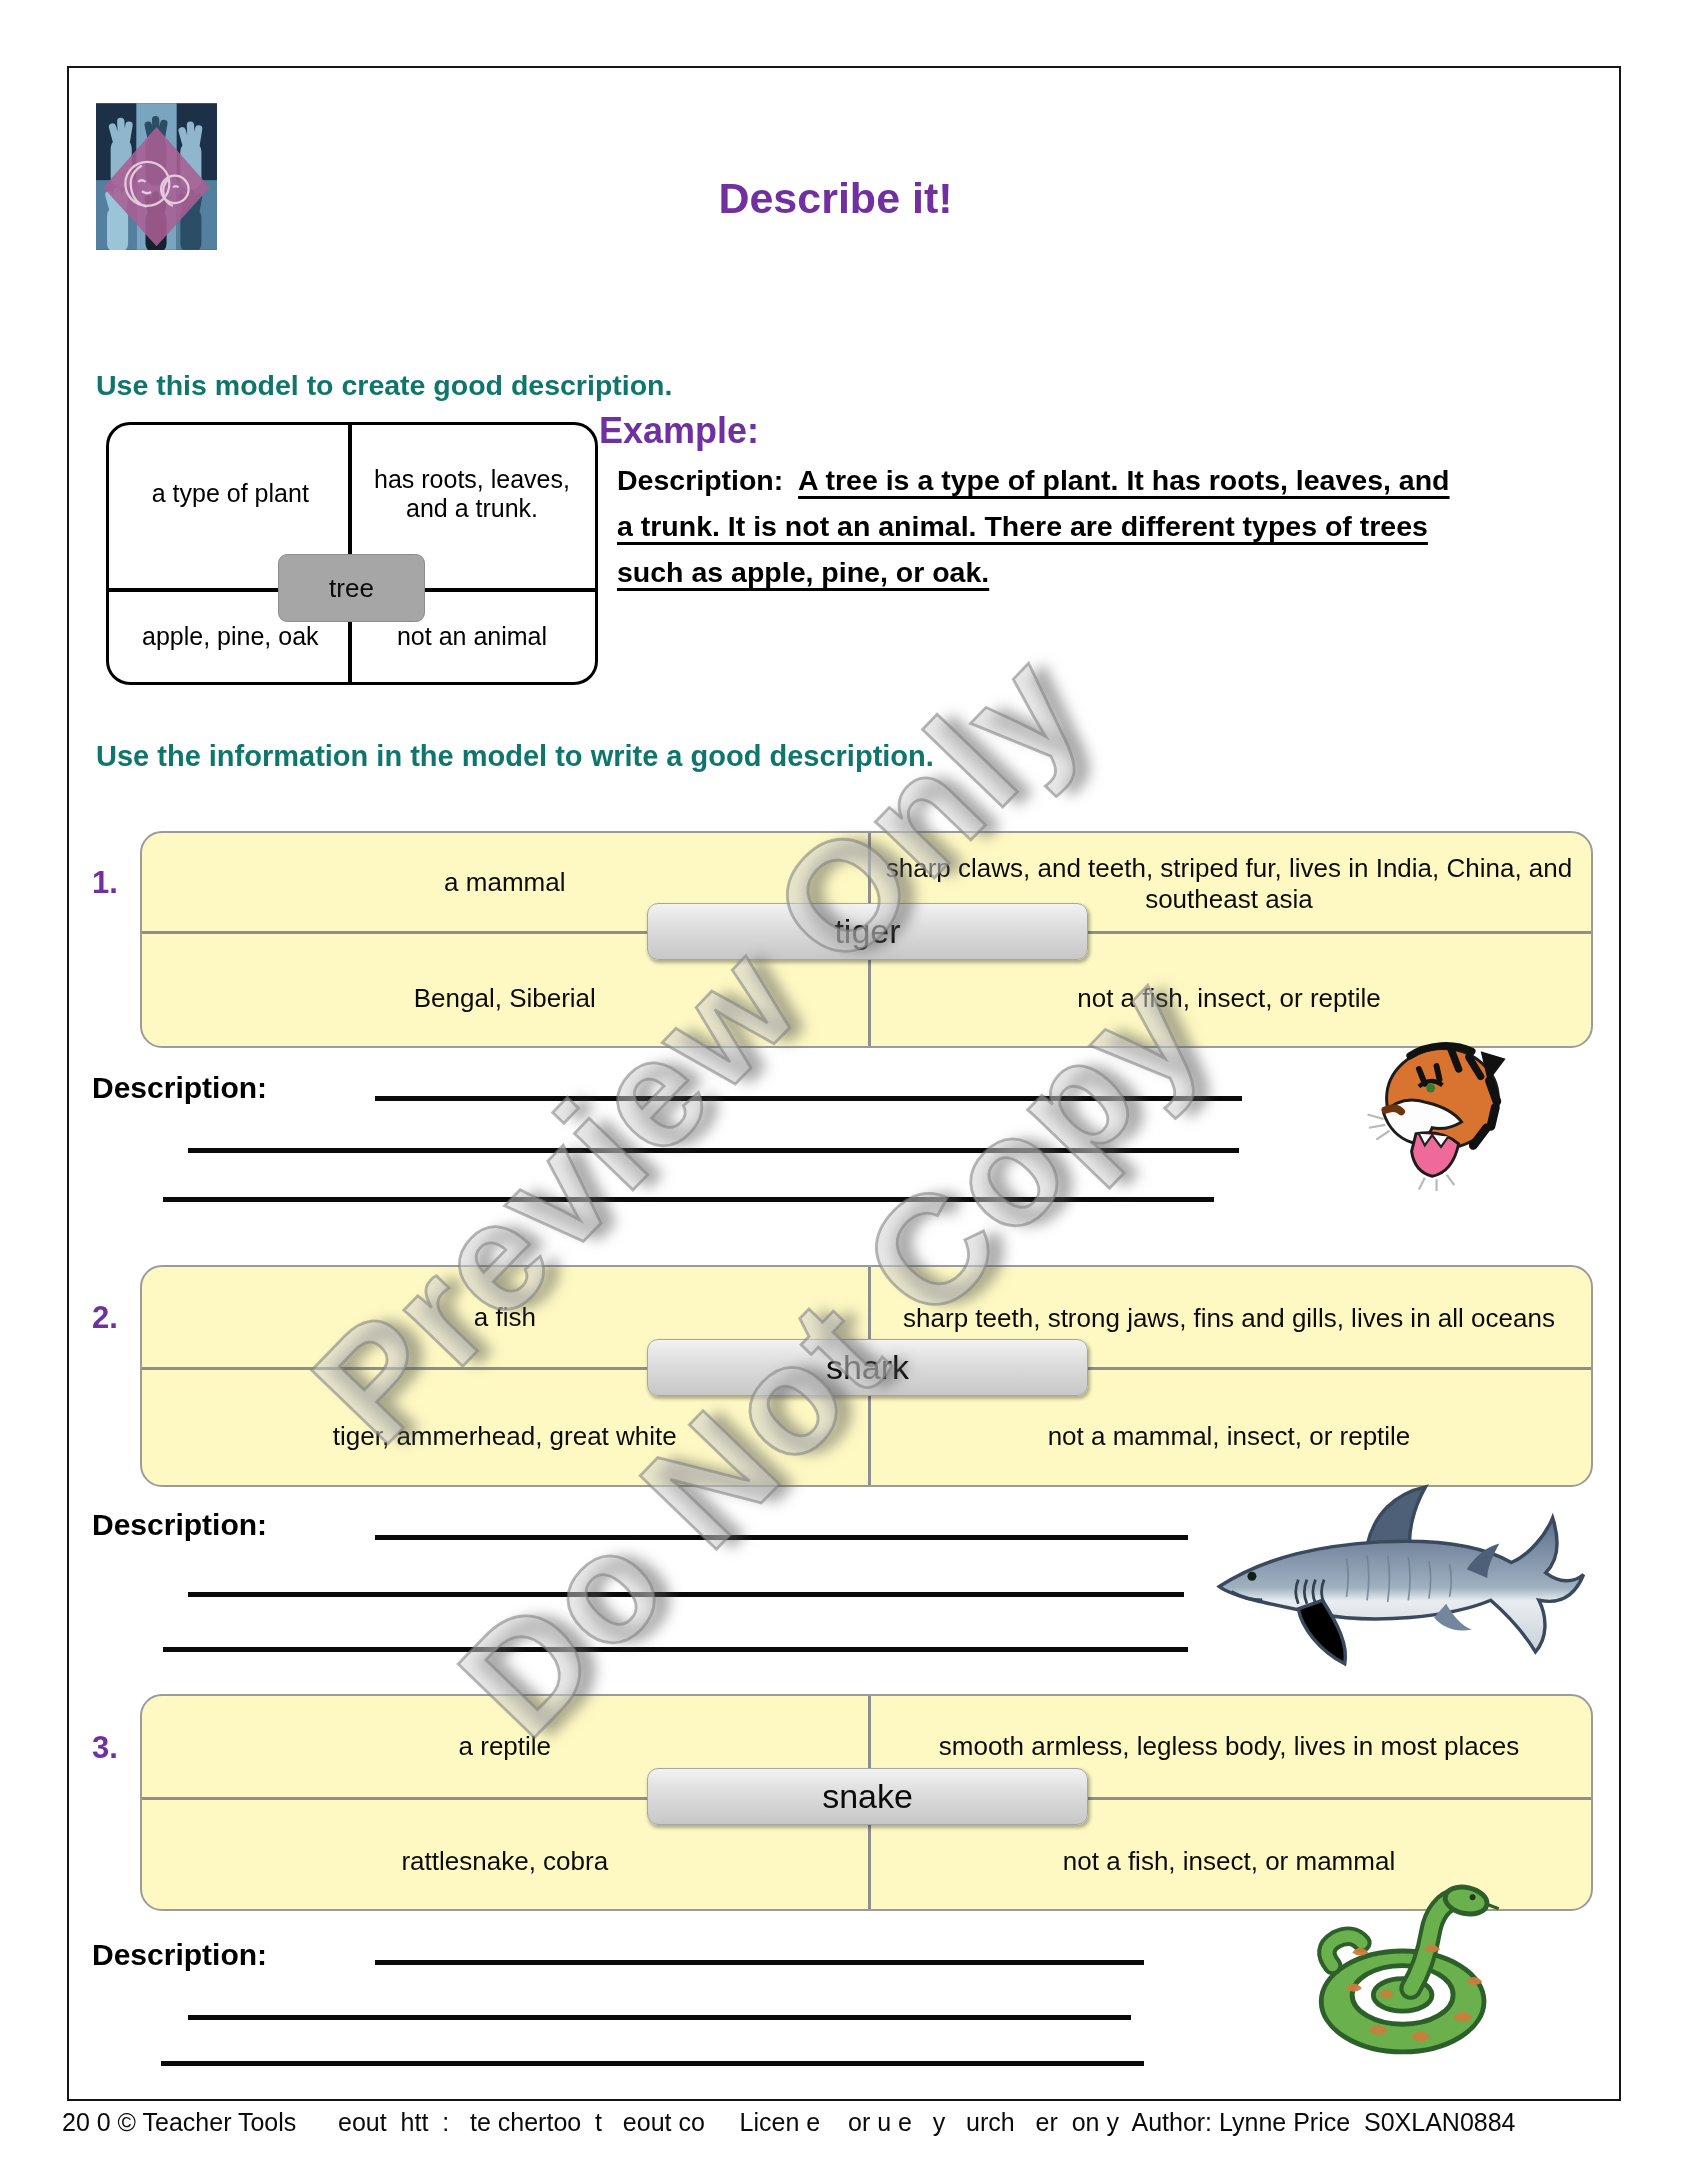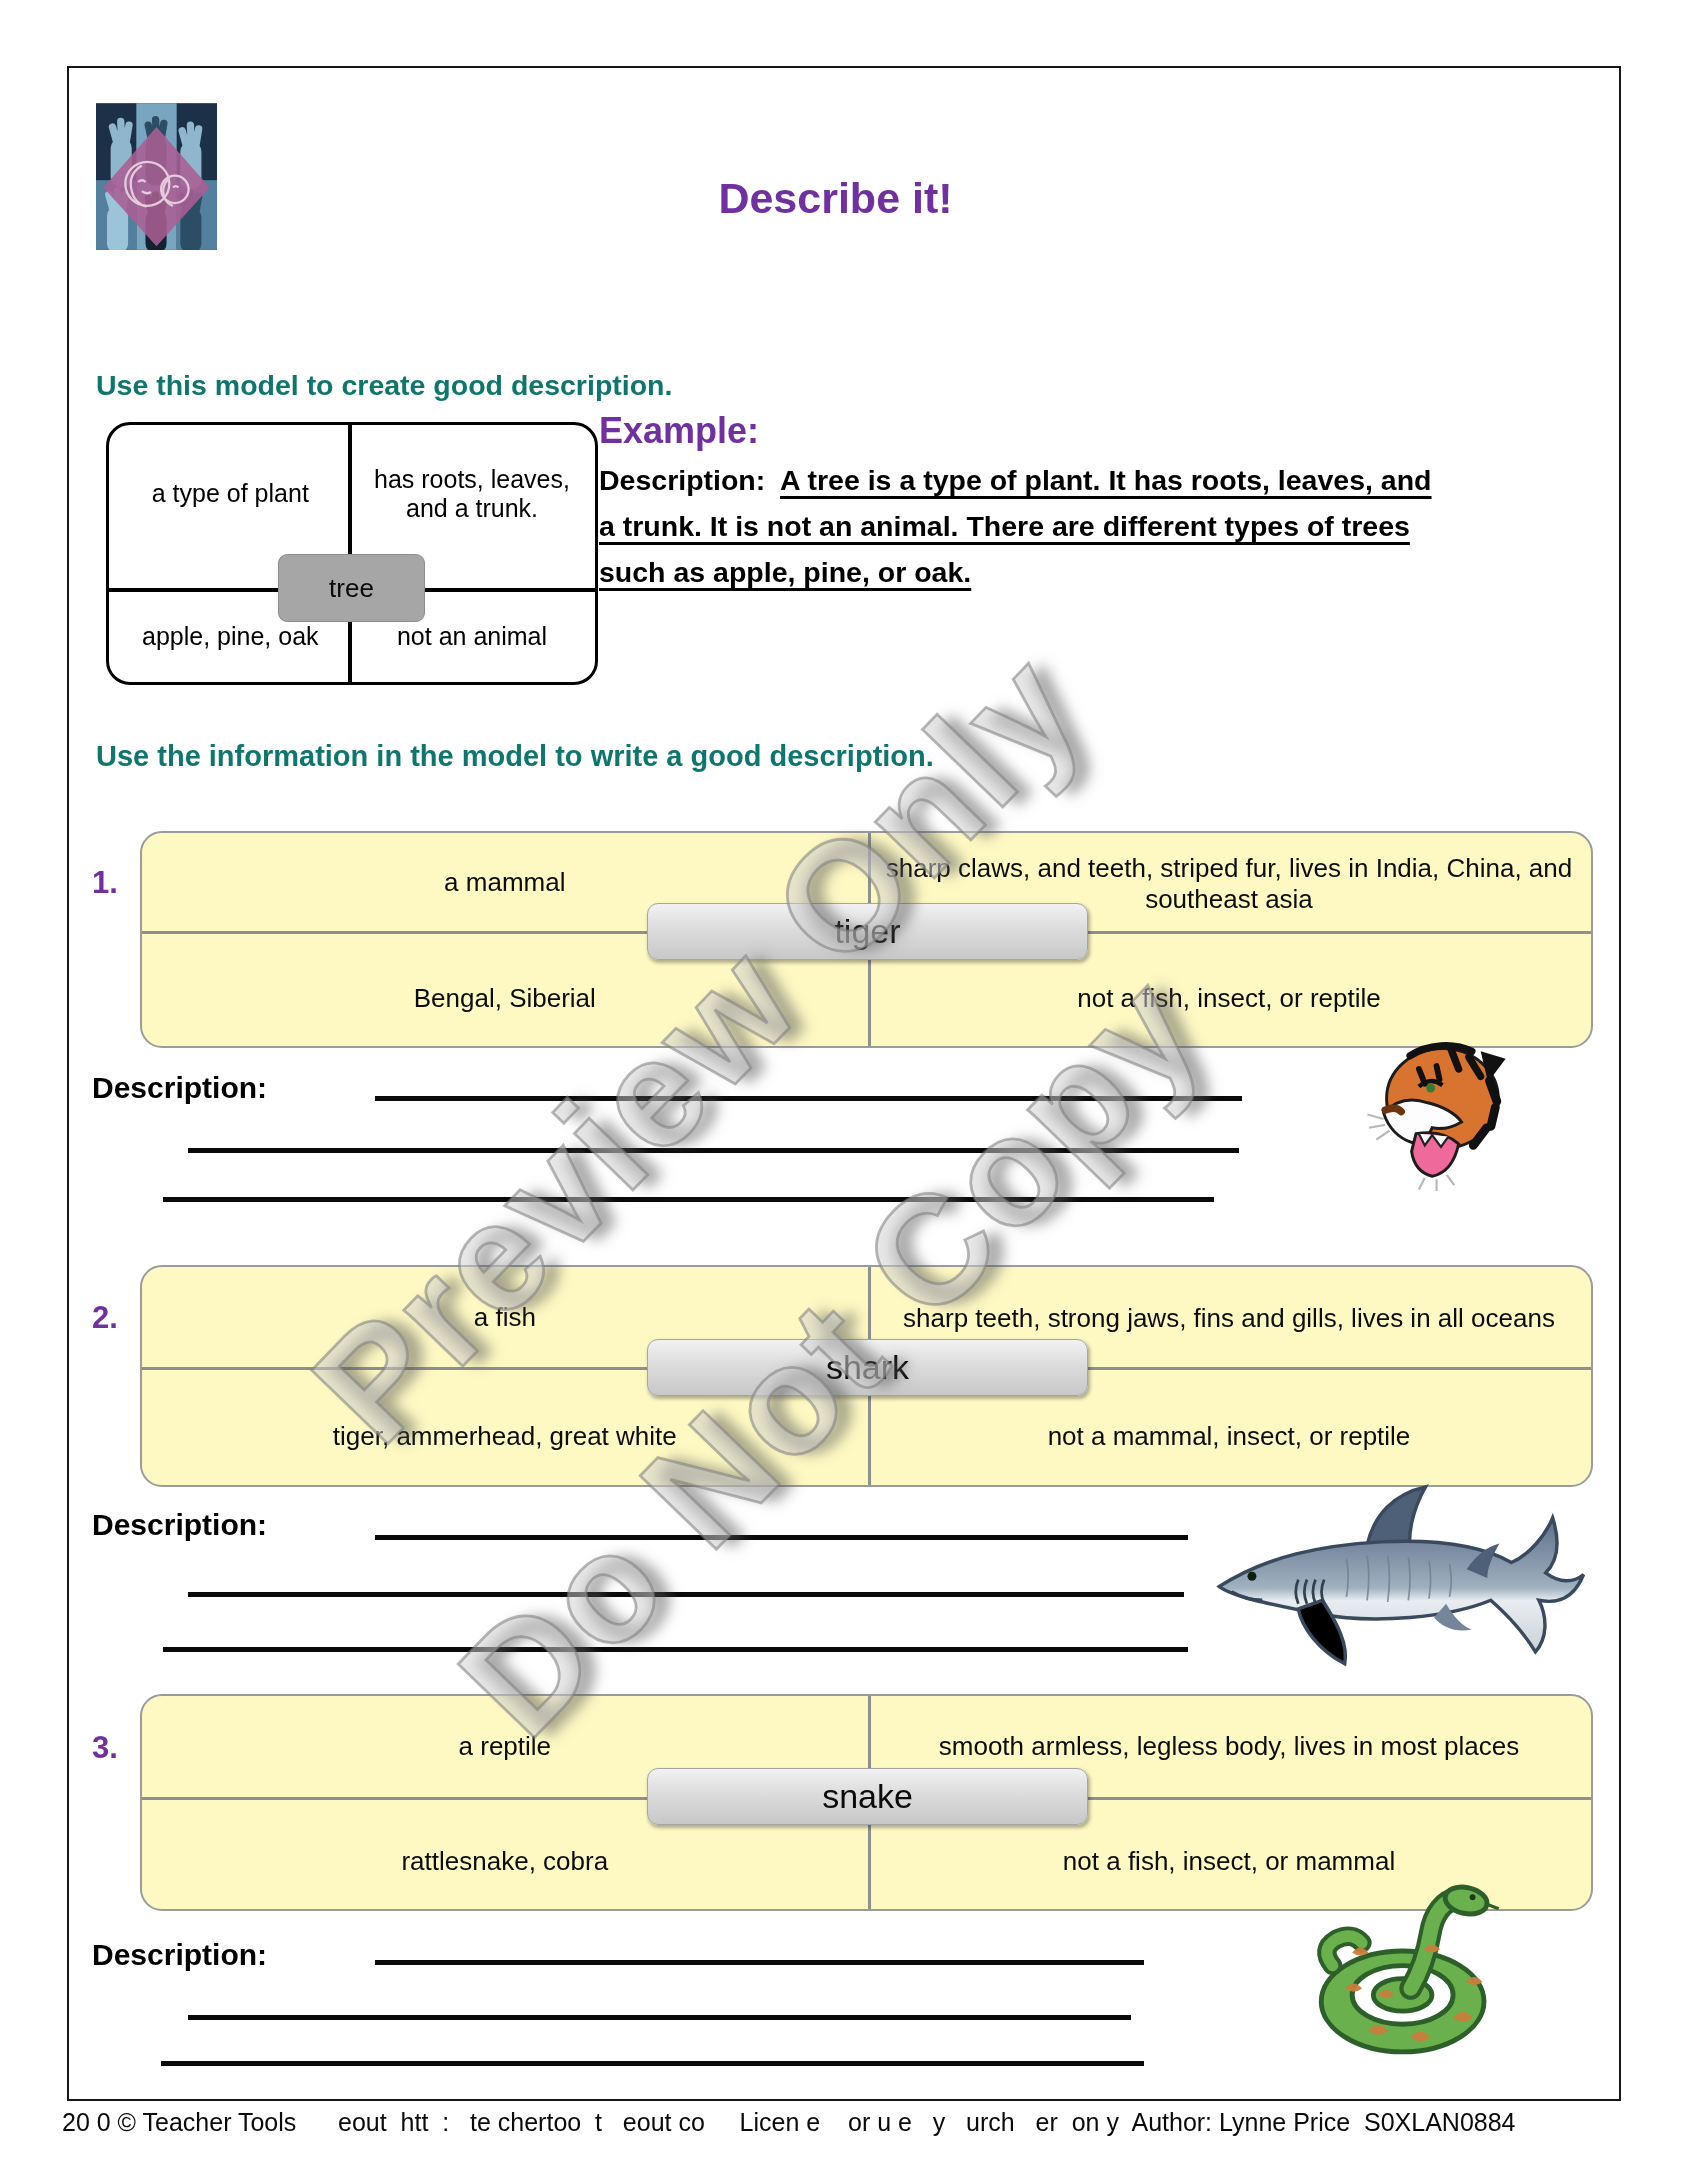--- a/index.html
+++ b/index.html
@@ -35,21 +35,21 @@
   .tree-hdiv{top:163px;left:0;right:0;height:3.7px;background:#000;}
   .tree-cell{display:flex;align-items:center;justify-content:center;
              text-align:center;font-size:25px;color:#000;}
   .tree-word{left:169px;top:129px;width:145px;height:66px;background:#a6a6a6;
              border:1.8px solid #8c8c8c;border-radius:9.2px;display:flex;
              align-items:center;justify-content:center;font-size:26px;color:#0b0b0b;}
 
   
   .ex-label{left:599px;top:410px;font-size:36px;font-weight:bold;color:#7030A0;}
   .ex-par{left:599px;top:457px;width:992px;font-size:28.5px;font-weight:bold;
-          color:#000;line-height:46px;}
+          color:#000;line-height:46px;padding-left:18px;}
   .ex-par u{text-decoration-thickness:2.8px;text-underline-offset:6.4px;}
 
   
   .item-box{left:140px;width:1449px;background:#fef9c3;border:2.8px solid #9b9b9b;
             border-radius:22px;}
   .it-vdiv{left:726px;top:0;bottom:0;width:2.8px;background:#8f8f8f;}
   .it-hdiv{left:0;right:0;height:2.8px;background:#8f8f8f;}
   .it-cell{display:flex;align-items:center;justify-content:center;
            text-align:center;font-size:26px;color:#0c0c0c;}
   .word-btn{left:505px;width:439px;height:55px;border:1.8px solid #a6a6a6;

